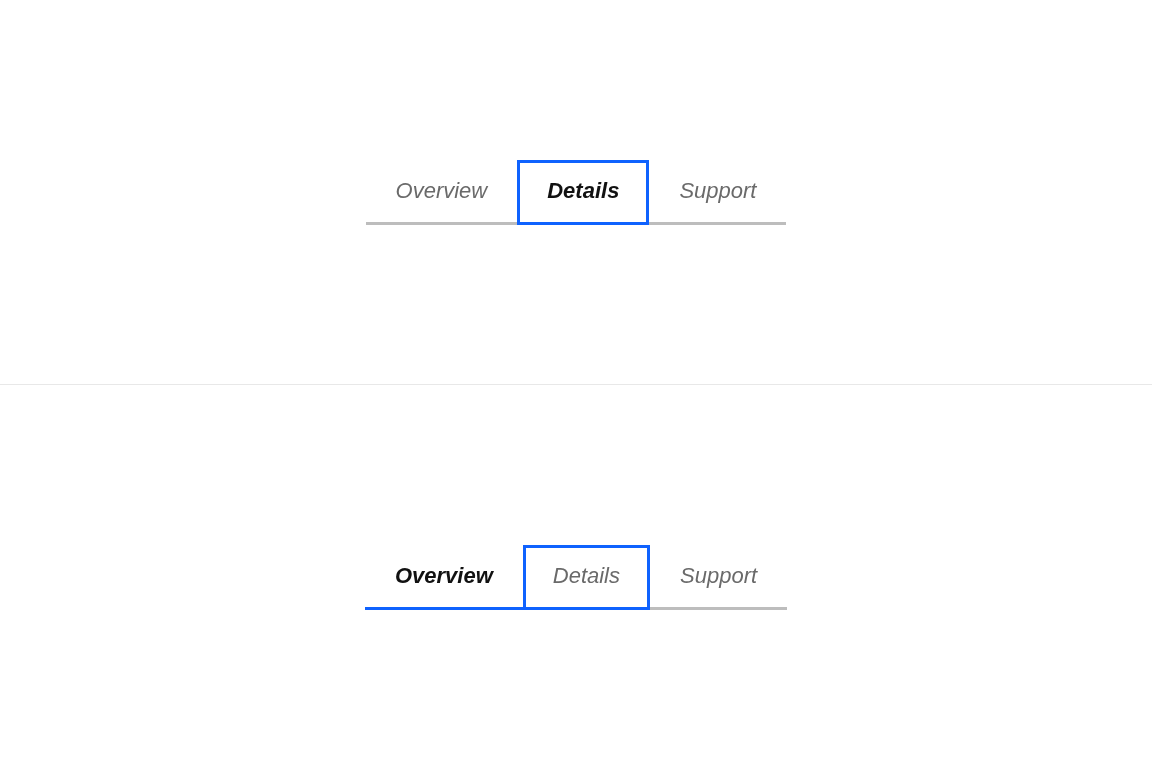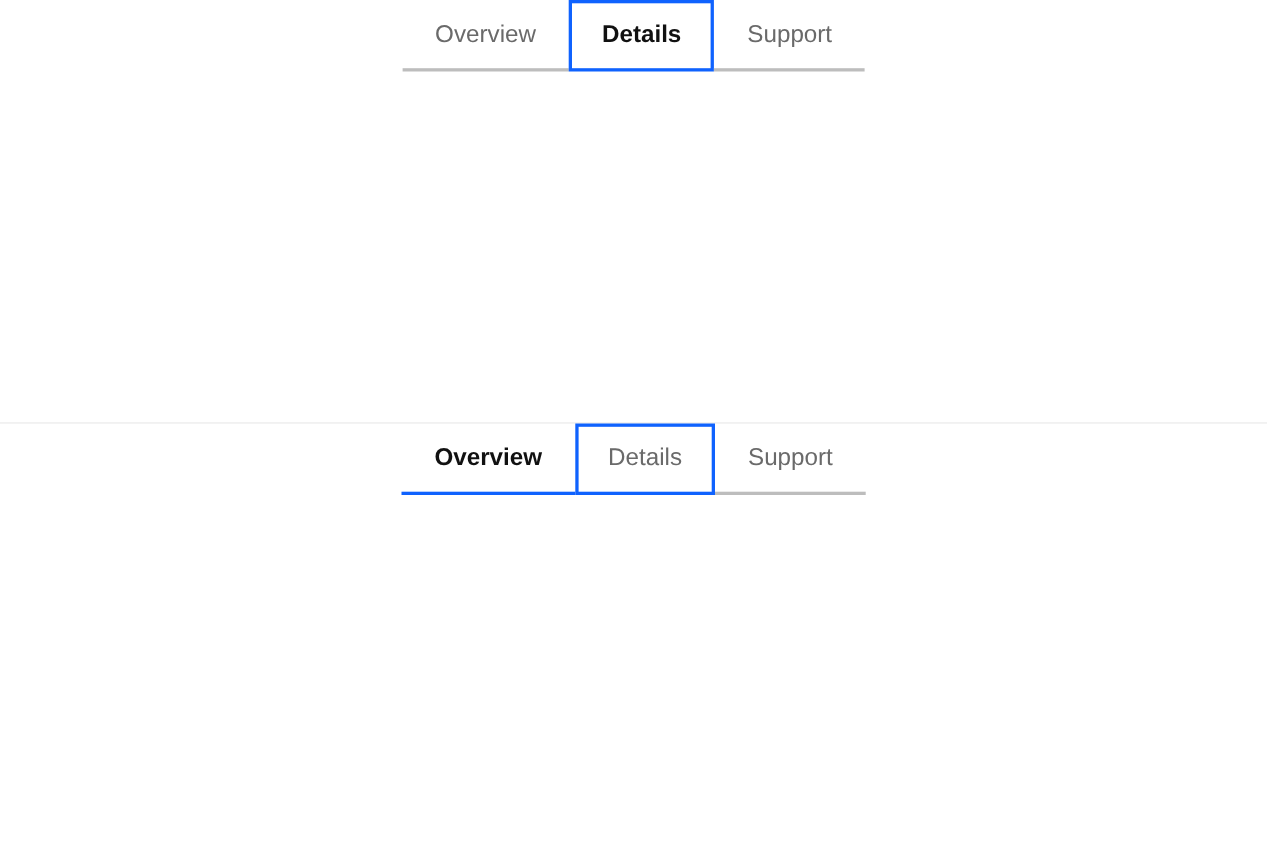--- a/index.html
+++ b/index.html
@@ -10,21 +10,22 @@
     body {
       font-family: -apple-system, BlinkMacSystemFont, "Segoe UI", Helvetica, Arial, sans-serif;
       background: #ffffff;
       width: 1152px;
       height: 771px;
     }
     .section {
       width: 100%;
       display: flex;
       justify-content: center;
-      align-items: flex-start;
+      align-items: center;
+      font-style: italic;
     }
     .section-1 {
       height: 385px;
       border-bottom: 1px solid #e8e8e8;
     }
     .section-2 {
       height: 385px;
     }
     .tabs {
       display: flex;

